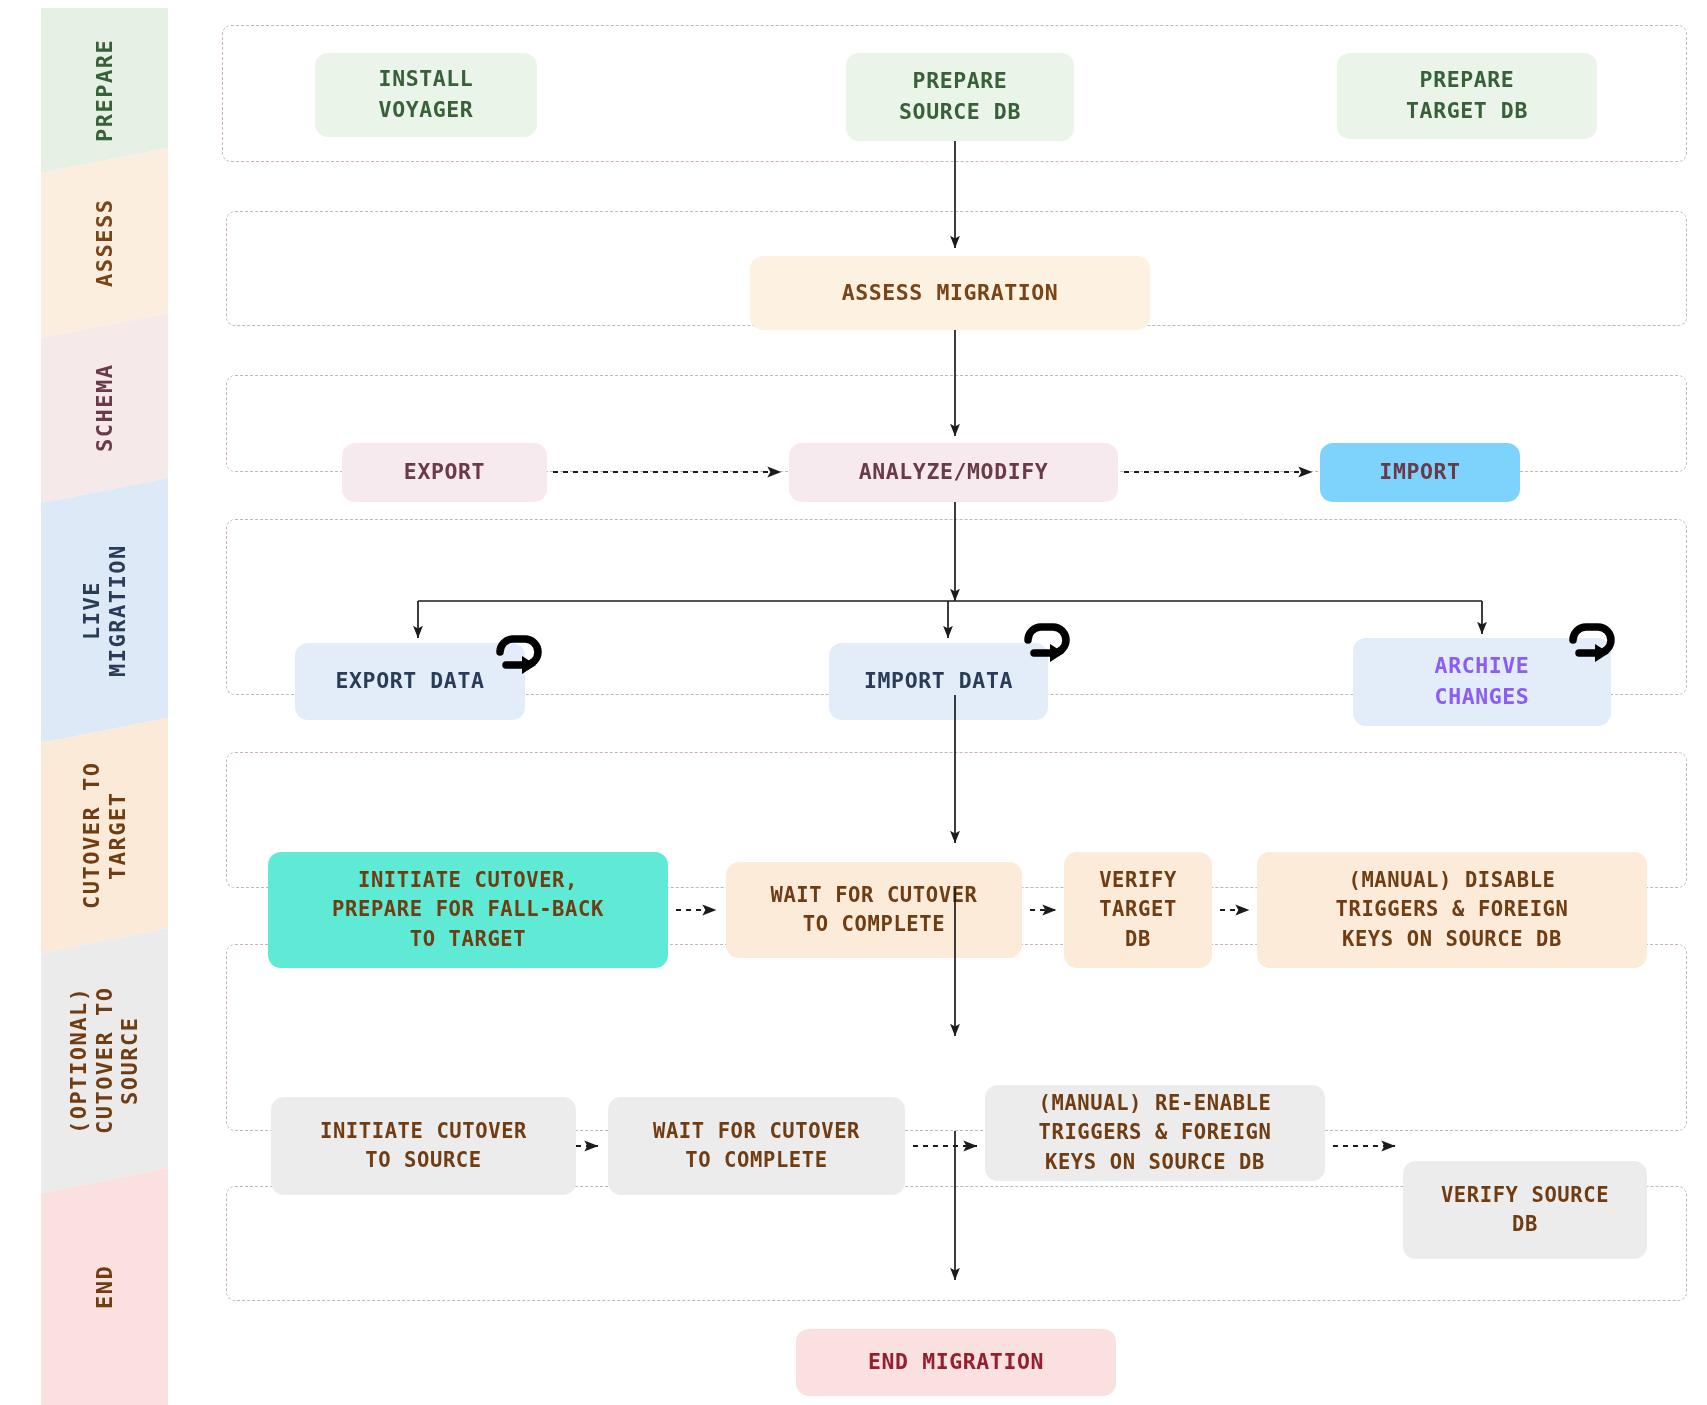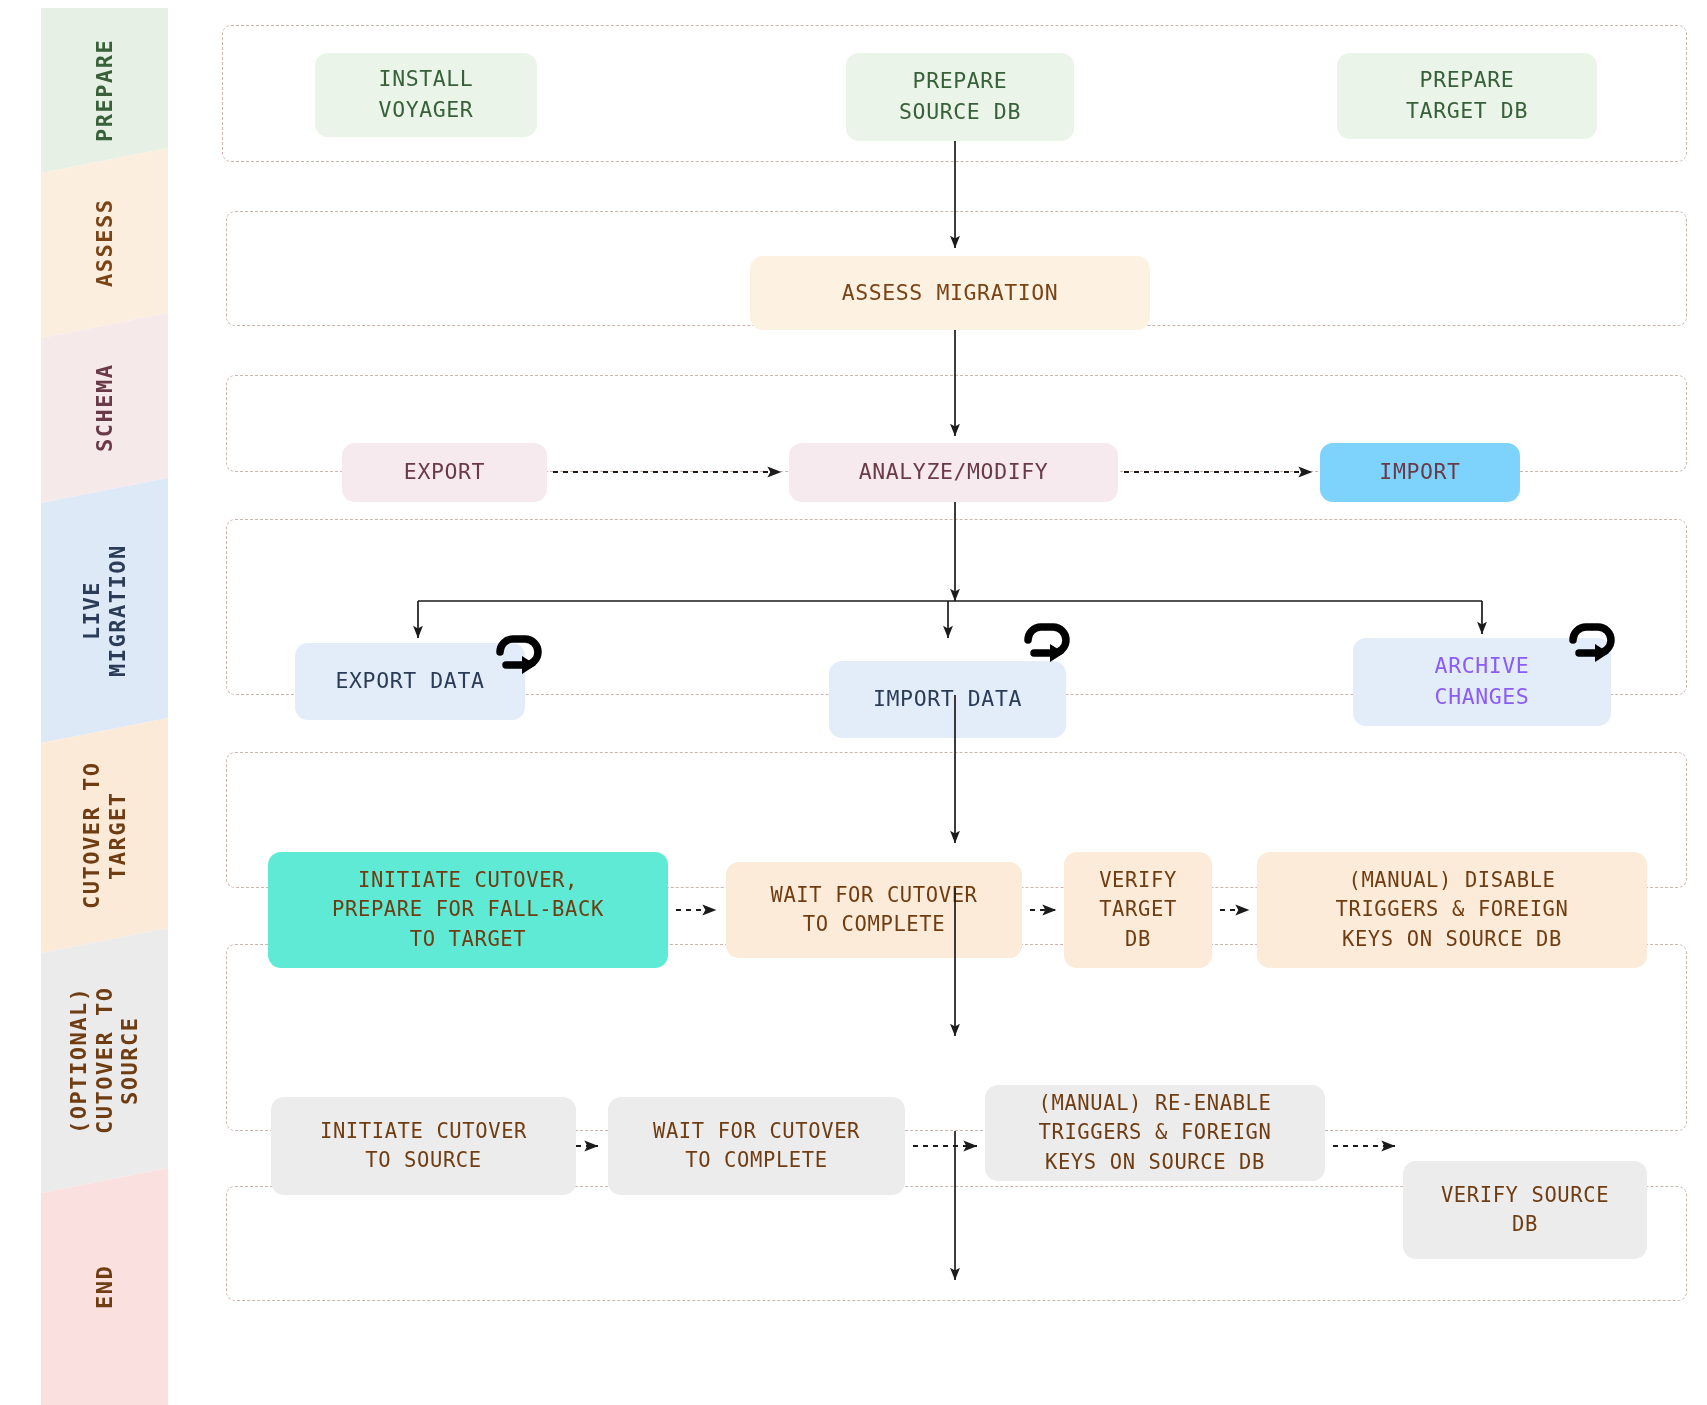--- a/index.html
+++ b/index.html
@@ -62,21 +62,21 @@
   }
 
   
   .node {
     position: absolute;
     border-radius: 13px;
     display: flex;
     align-items: center;
     justify-content: center;
     text-align: center;
-    font-weight: normal;
+    font-weight: bold;
     font-size: 21.5px;
     line-height: 1.42;
     letter-spacing: 0.6px;
     white-space: pre-line;
     padding: 17px 10px;
   }
 
   
   #wires {
     position: absolute;
@@ -180,21 +180,21 @@
   <div class="node" style="left:750px; top:256px; width:400px; height:74px; background:#fdf1e2; color:#7a4417;">ASSESS MIGRATION</div>
 
   <div class="node" style="left:342px; top:443px; width:205px; height:59px; background:#f7eaee; color:#6b3a49;">EXPORT</div>
 
   <div class="node" style="left:789px; top:443px; width:329px; height:59px; background:#f7eaee; color:#6b3a49;">ANALYZE/MODIFY</div>
 
   <div class="node" style="left:1320px; top:443px; width:200px; height:59px; background:#7dd3fc; color:#6b3a49;">IMPORT</div>
 
   <div class="node" style="left:295px; top:643px; width:230px; height:77px; background:#e3ecf9; color:#2a3c57;">EXPORT DATA</div>
 
-  <div class="node" style="left:829px; top:661px; width:237px; height:77px; background:#e3ecf9; color:#2a3c57;">IMPORT DATA</div>
+  <div class="node" style="left:829px; top:643px; width:219px; height:77px; background:#e3ecf9; color:#2a3c57;">IMPORT DATA</div>
 
   <div class="node" style="left:1353px; top:638px; width:258px; height:88px; background:#e3ecf9; color:#8b5cf6;">ARCHIVE
 CHANGES</div>
 
   <div class="node" style="left:268px; top:852px; width:400px; height:116px; background:#5eead4; color:#703d12; font-size:20.5px;">INITIATE CUTOVER,
 PREPARE FOR FALL-BACK
 TO TARGET</div>
 
   <div class="node" style="left:726px; top:862px; width:296px; height:96px; background:#fcebd8; color:#703d12; font-size:20.5px;">WAIT FOR CUTOVER
 TO COMPLETE</div>
@@ -213,20 +213,21 @@
   <div class="node" style="left:608px; top:1097px; width:297px; height:98px; background:#ececec; color:#703d12; font-size:20.5px;">WAIT FOR CUTOVER
 TO COMPLETE</div>
 
   <div class="node" style="left:985px; top:1085px; width:340px; height:96px; background:#ececec; color:#703d12; font-size:20.5px;">(MANUAL) RE-ENABLE
 TRIGGERS &amp; FOREIGN
 KEYS ON SOURCE DB</div>
 
   <div class="node" style="left:1403px; top:1161px; width:244px; height:98px; background:#ececec; color:#703d12; font-size:20.5px;">VERIFY SOURCE
 DB</div>
 
+  <div class="node" style="left:796px; top:1329px; width:320px; height:67px; background:#fbe0e0; color:#951f2c;">END MIGRATION</div>
 
   <svg id="wires" viewBox="0 0 1707 1405">
     <defs>
       <marker id="ah" markerWidth="9" markerHeight="9" refX="7.2" refY="3.1" orient="auto" markerUnits="strokeWidth">
         <path d="M0,0.2 L7.4,3.1 L0,6.0 L1.6,3.1 Z" fill="#1b1b1b"></path>
       </marker>
       <marker id="ahd" markerWidth="9" markerHeight="9" refX="7.2" refY="3.1" orient="auto" markerUnits="strokeWidth">
         <path d="M0,0.2 L7.4,3.1 L0,6.0 L1.6,3.1 Z" fill="#1b1b1b"></path>
       </marker>
     </defs>

